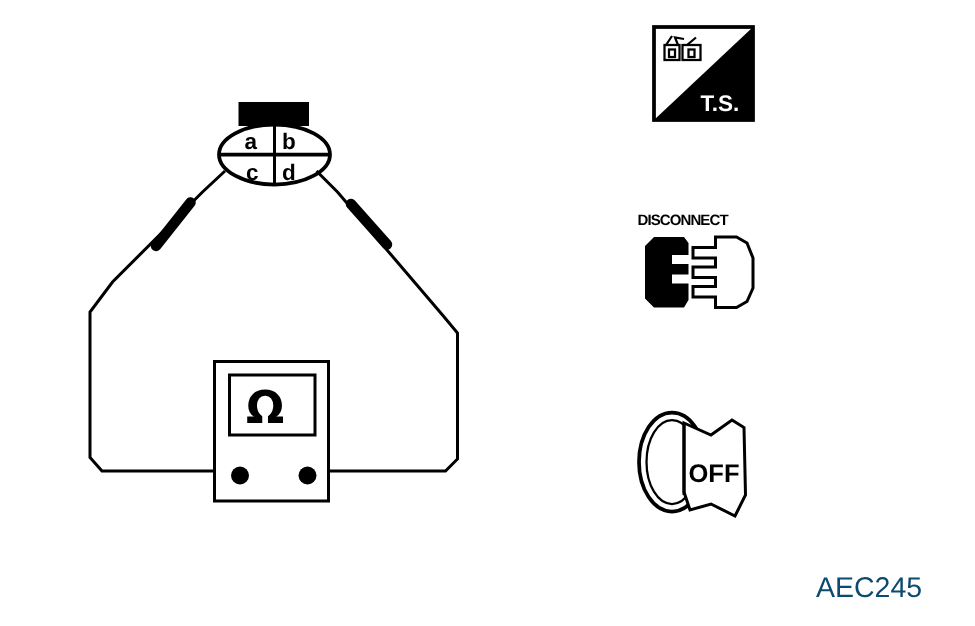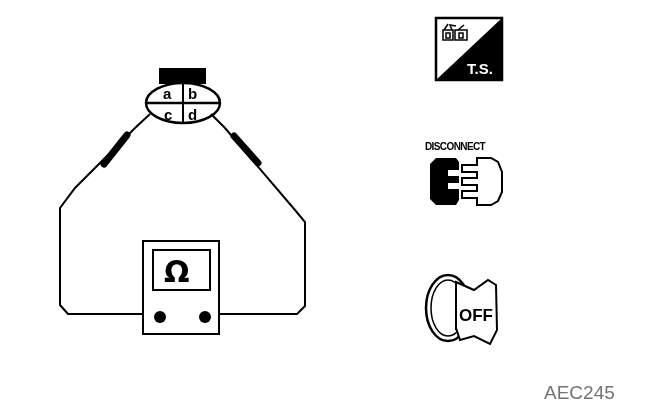--- a/index.html
+++ b/index.html
@@ -4,21 +4,21 @@
   <style>
     html, body { margin: 0; padding: 0; background: #ffffff; }
     body { width: 650px; height: 417px; position: relative; overflow: hidden; font-family: "Liberation Sans", sans-serif; }
     .stage { position: absolute; left: 0; top: 0; width: 650px; height: 417px; }
     svg { position: absolute; left: 0; top: 0; }
     .connector-label { font-family: "Liberation Sans", sans-serif; font-size: 15px; font-weight: bold; fill: #000; }
     .omega { font-family: "DejaVu Sans", sans-serif; font-size: 30px; font-weight: bold; fill: #000; }
     .ts-text { font-family: "Liberation Sans", sans-serif; font-size: 15px; font-weight: bold; fill: #fff; }
     .disc-text { font-family: "Liberation Sans", sans-serif; font-size: 10px; font-weight: bold; fill: #000; letter-spacing: -0.6px; }
     .off-text { font-family: "Liberation Sans", sans-serif; font-size: 17px; font-weight: bold; fill: #000; }
-    .fig-code { position: absolute; left: 544px; top: 382px; font-family: "Liberation Sans", sans-serif; font-size: 19px; color: #737373; }
+    .fig-code { position: absolute; left: 544px; top: 382px; font-family: "Liberation Sans", sans-serif; font-size: 19px; color: #0c4a6e; }
   </style>
 </head>
 <body>
 
 <div class="stage">
 <svg width="650" height="417" viewBox="0 0 650 417" xmlns="http://www.w3.org/2000/svg">
 
   <g>
 
     <rect x="159" y="68" width="47" height="16" fill="#000"></rect>

